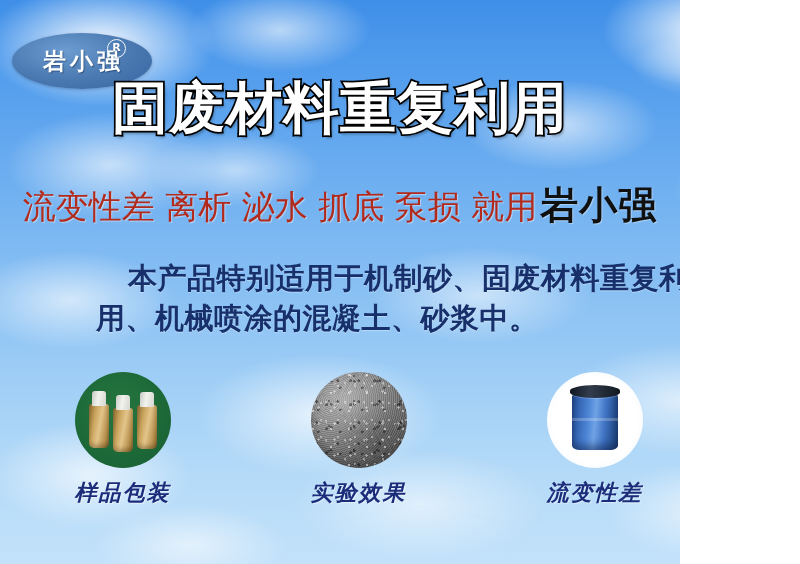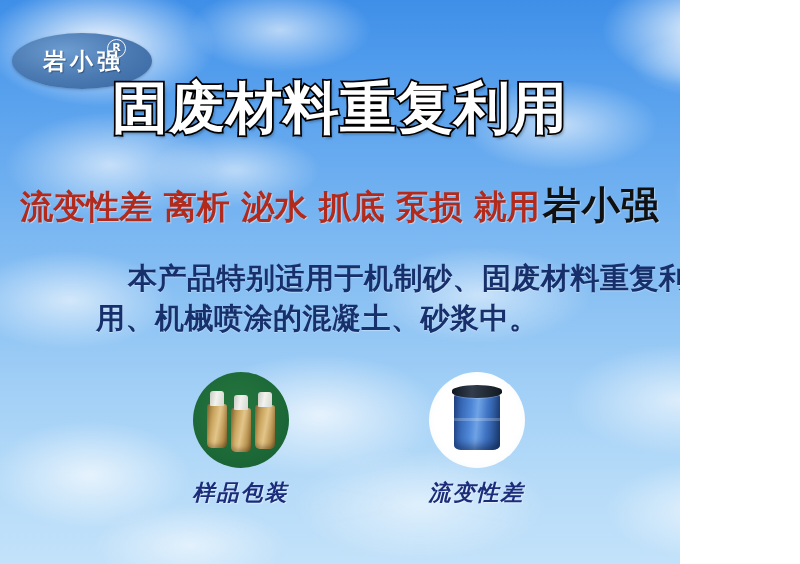--- a/index.html
+++ b/index.html
@@ -114,21 +114,21 @@
     left: 0;
     right: 0;
     top: 186px;
     text-align: center;
     line-height: 1;
     white-space: nowrap;
   }
   #tagline-red {
     color: #b22a1c;
     font-size: 33px;
-    font-weight: bold;
+    font-weight: normal;
     letter-spacing: 0px;
     text-shadow: 1px 1px 1px rgba(255,255,255,0.45);
   }
   #tagline-brand {
     color: #101010;
     font-size: 38px;
     font-weight: bold;
     letter-spacing: 1px;
     margin-left: 3px;
     text-shadow: 1px 1px 1px rgba(255,255,255,0.40);
@@ -315,20 +315,26 @@
 
     <div class="product">
       <div class="thumb" id="thumb-samples">
         <div class="bottle" id="b1"></div>
         <div class="bottle" id="b2"></div>
         <div class="bottle" id="b3"></div>
       </div>
       <div class="caption">样品包装</div>
     </div>
 
+    <div class="product">
+      <div class="thumb" id="thumb-mortar">
+        <div class="grain"></div>
+      </div>
+      <div class="caption">实验效果</div>
+    </div>
 
     <div class="product">
       <div class="thumb" id="thumb-drum">
         <div id="drum-body"></div>
         <div id="drum-lid"></div>
       </div>
       <div class="caption">流变性差</div>
     </div>
 
   </div>

